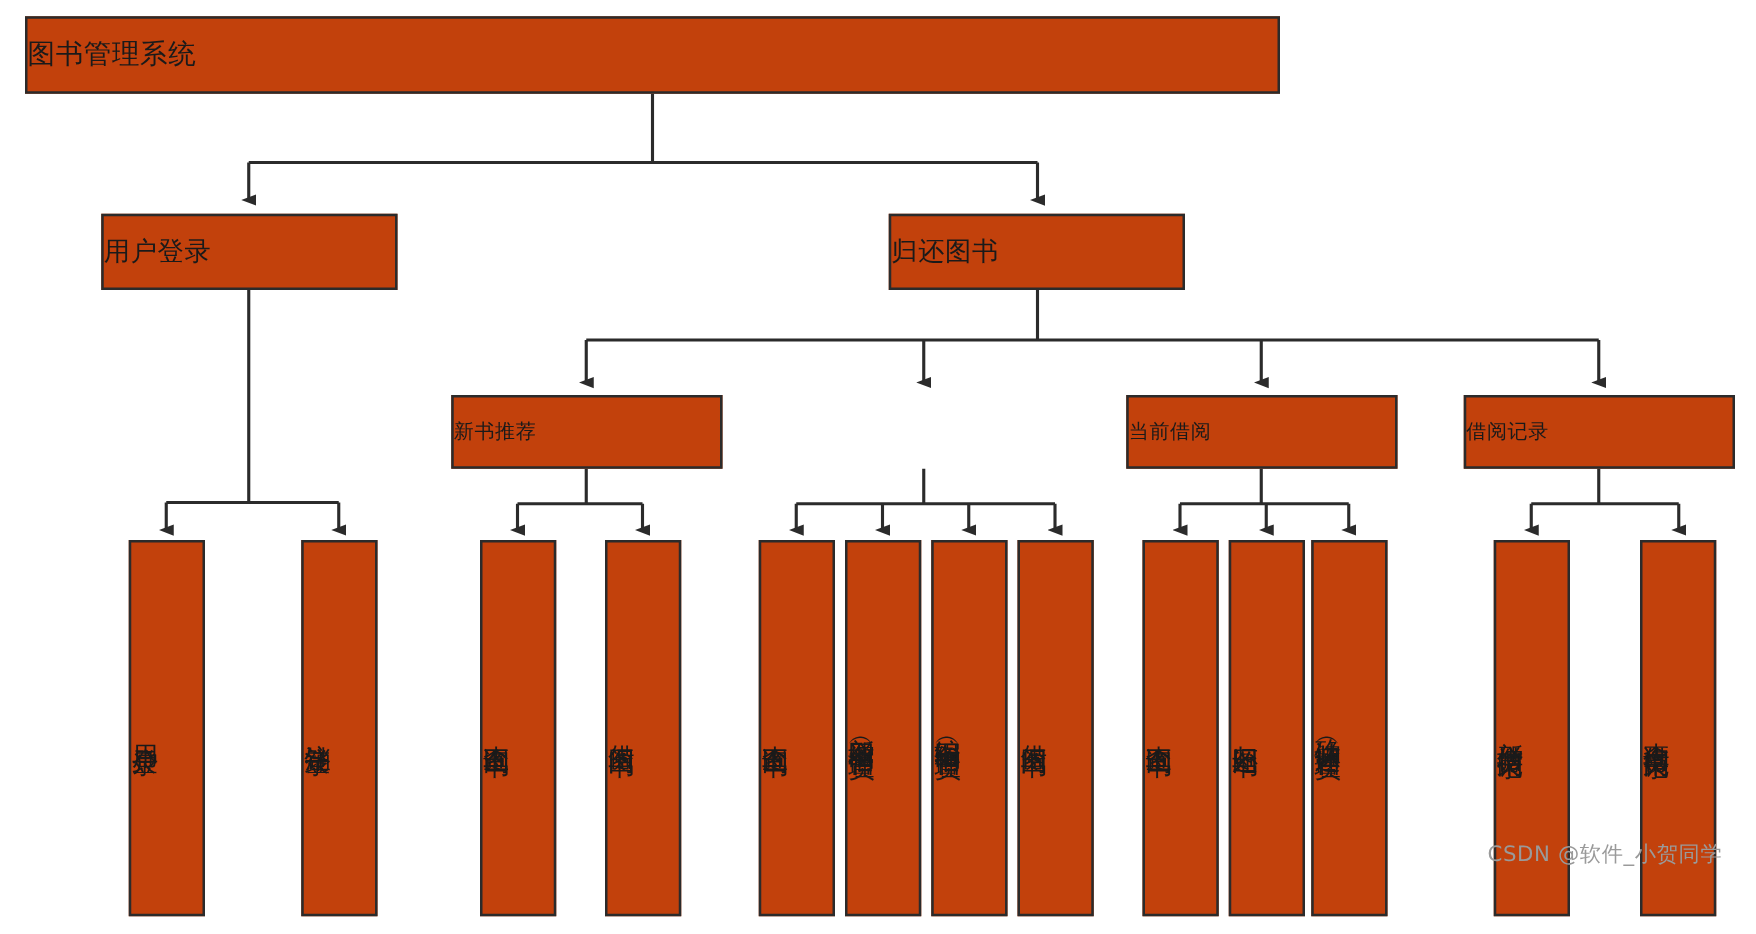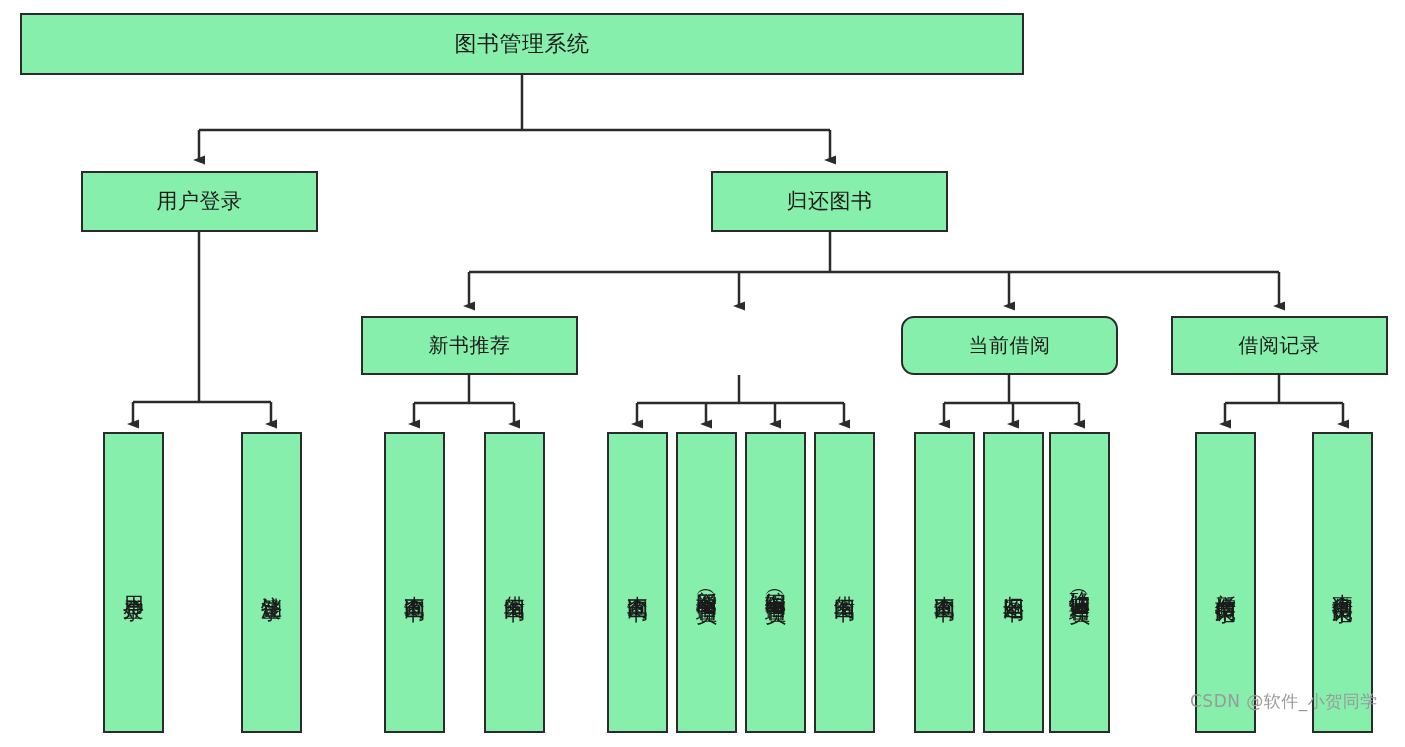--- a/index.html
+++ b/index.html
@@ -22,35 +22,35 @@
     left: 0;
     top: 0;
     width: 1405px;
     height: 747px;
     pointer-events: none;
   }
   .node {
     position: absolute;
     box-sizing: border-box;
     border: 2px solid #2b2b2b;
-    background: #86efac;
+    background: #c2410c;
     display: flex;
     align-items: center;
-    justify-content: center;
+    justify-content: flex-start;
     text-align: center;
     color: #1a1a1a;
   }
   .node .lbl {
     display: block;
     line-height: 1.18;
     letter-spacing: 0.5px;
   }
   .node.root   { font-size: 22px; }
   .node.lvl2   { font-size: 21px; }
-  .node.lvl3   { font-size: 20px; }
+  .node.lvl3   { font-size: 16px; }
   .node.leaf   { font-size: 21px; }
   .node.leaf .lbl {
     writing-mode: vertical-rl;
     text-orientation: upright;
     line-height: 1.05;
     letter-spacing: 2px;
     max-height: 272px;
   }
   .watermark {
     position: absolute;
@@ -122,21 +122,21 @@
   <div class="node lvl2" style="left:81px; top:171px; width:237px; height:61px;">
     <span class="lbl">用户登录</span>
   </div>
   <div class="node lvl2" style="left:711px; top:171px; width:237px; height:61px;">
     <span class="lbl">归还图书</span>
   </div>
 
   <div class="node lvl3" style="left:361px; top:316px; width:217px; height:59px;">
     <span class="lbl">新书推荐</span>
   </div>
-  <div class="node lvl3" style="left:901px; top:316px; width:217px; height:59px;border-radius:13px;">
+  <div class="node lvl3" style="left:901px; top:316px; width:217px; height:59px;">
     <span class="lbl">当前借阅</span>
   </div>
   <div class="node lvl3" style="left:1171px; top:316px; width:217px; height:59px;">
     <span class="lbl">借阅记录</span>
   </div>
 
   <div class="node leaf" style="left:103px; top:432px; width:61px; height:301px;">
     <span class="lbl">用户登录</span>
   </div>
   <div class="node leaf" style="left:241px; top:432px; width:61px; height:301px;">
@@ -173,15 +173,15 @@
     <span class="lbl">确认归还（管理员）</span>
   </div>
 
   <div class="node leaf" style="left:1195px; top:432px; width:61px; height:301px;">
     <span class="lbl">新增借阅记录</span>
   </div>
   <div class="node leaf" style="left:1312px; top:432px; width:61px; height:301px;">
     <span class="lbl">查询借阅记录</span>
   </div>
 
-  <div class="watermark" style="left:1190px; top:690px;">CSDN @软件_小贺同学</div>
+  <div class="watermark" style="left:1190px; top:672px;">CSDN @软件_小贺同学</div>
 
 </div>
 
 </body></html>

